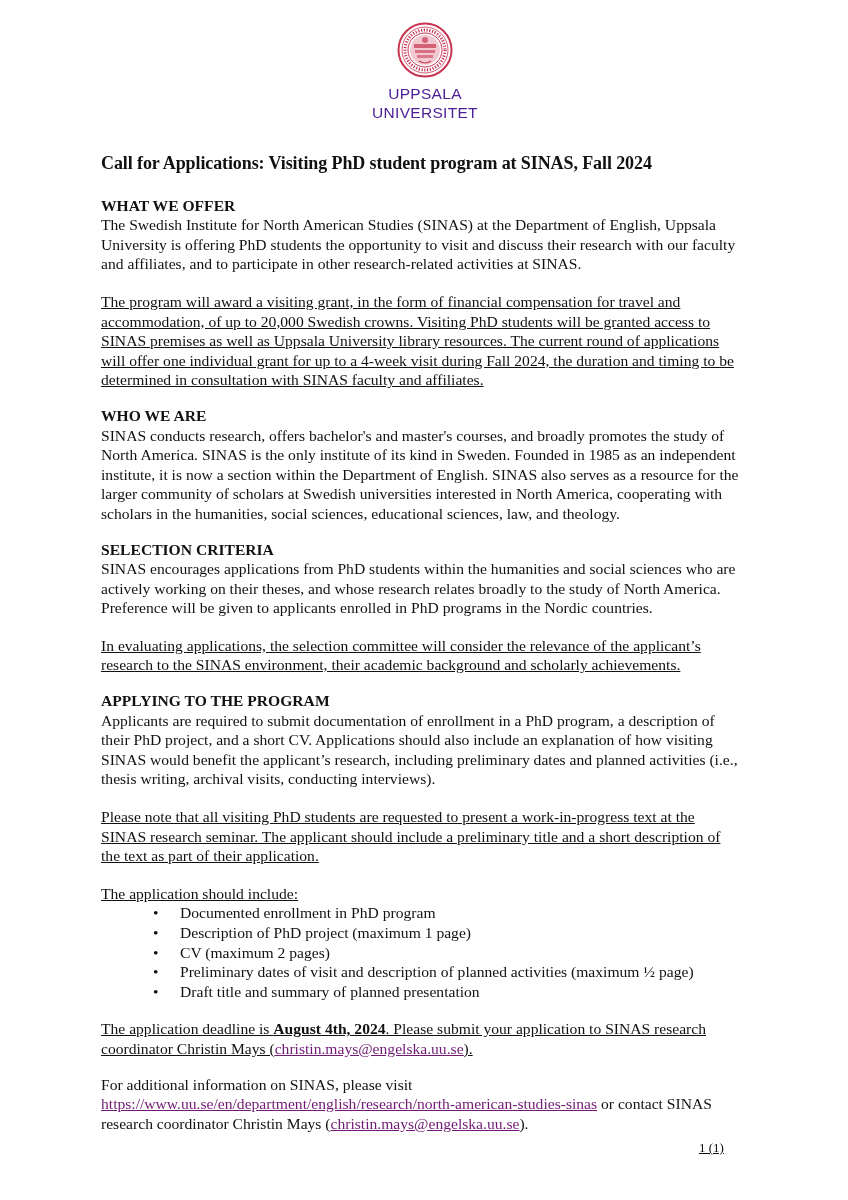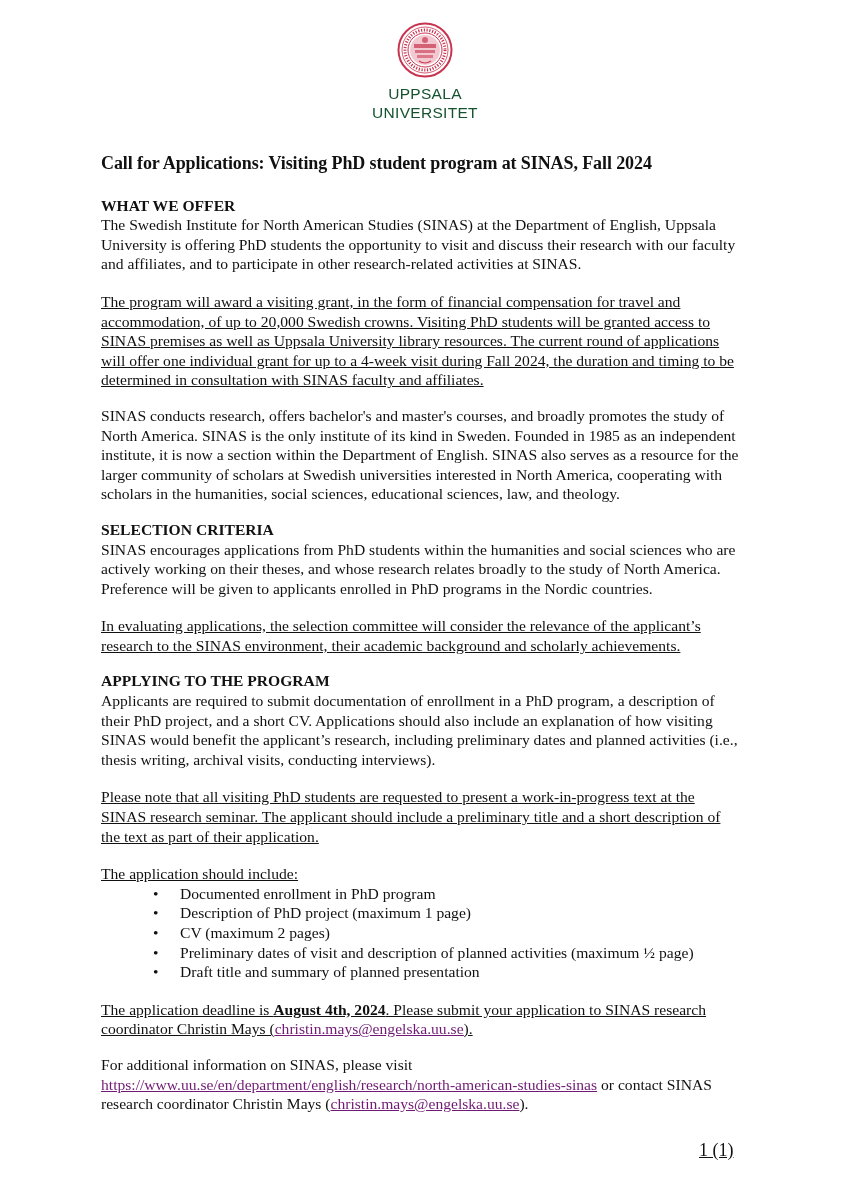--- a/index.html
+++ b/index.html
@@ -4,33 +4,33 @@
   <style>
     html, body { margin: 0; padding: 0; background: #ffffff; }
     body {
       width: 848px; height: 1200px; position: relative; overflow: hidden;
       font-family: "Liberation Serif", "DejaVu Serif", serif;
       color: #111111;
     }
     .page { position: absolute; left: 0; top: 0; width: 848px; height: 1200px; }
     .logo { position: absolute; left: 340px; top: 22px; width: 170px; text-align: center; }
     .seal { display: block; margin: 0 auto; width: 56px; height: 56px; }
-    .logo-text { font-family: "Liberation Sans", "DejaVu Sans", sans-serif; font-size: 15.5px; line-height: 19px; color: #14532d; letter-spacing: 0.3px; margin-top: 6px; }
+    .logo-text { font-family: "Liberation Sans", "DejaVu Sans", sans-serif; font-size: 15.5px; line-height: 19px; color: #4c1d95; letter-spacing: 0.3px; margin-top: 6px; }
     .content { position: absolute; left: 101px; top: 154px; width: 640px; font-size: 15.6px; line-height: 19.6px; }
     .title { font-weight: bold; font-size: 18px; text-underline-offset: 2px; margin: 0 0 22px 0; letter-spacing: -0.1px; }
     .heading { font-weight: bold; margin: 0; }
     p { margin: 0; }
     .section { margin-bottom: 16px; }
     .para-gap { margin-top: 18px; text-decoration: underline; }
     .u { text-decoration: underline; }
     a.link { color: #701a75; text-decoration: underline; }
     ul.bullets { margin: 0; padding: 0; list-style: none; }
     ul.bullets li { position: relative; padding-left: 79px; }
     ul.bullets li .dot { position: absolute; left: 52px; top: 0; }
-    .footer-page { position: absolute; left: 699px; top: 1140px; font-size: 18px; text-decoration: underline; }
+    .footer-page { position: absolute; left: 699px; top: 1140px; font-size: 13px; text-decoration: underline; }
   </style>
 </head>
 <body>
 
 <div class="page">
 
   <div class="logo">
     <svg class="seal" viewBox="0 0 56 56">
       <circle cx="28" cy="28" r="26.5" fill="none" stroke="#c8344f" stroke-width="2"></circle>
       <circle cx="28" cy="28" r="23" fill="none" stroke="#c8344f" stroke-width="0.8"></circle>
@@ -52,20 +52,21 @@
   <div class="content">
     <h1 class="title">Call for Applications: Visiting PhD student program at SINAS, Fall 2024</h1>
 
     <div class="section">
       <p class="heading">WHAT WE OFFER</p>
       <p>The Swedish Institute for North American Studies (SINAS) at the Department of English, Uppsala University is offering PhD students the opportunity to visit and discuss their research with our faculty and affiliates, and to participate in other research-related activities at SINAS.</p>
       <p class="para-gap"><span>The program will award a visiting grant, in the form of financial compensation for travel and accommodation, of </span><span class="u">up to 20,000 Swedish crowns</span><span>. Visiting PhD students will be granted access to SINAS premises as well as Uppsala University library resources. The current round of applications will offer </span><span class="u">one individual grant</span><span> </span><span class="u">for up to a 4-week visit</span><span> during Fall 2024, the duration and timing to be determined in consultation with SINAS faculty and affiliates.</span></p>
     </div>
 
     <div class="section">
+      <p class="heading">WHO WE ARE</p>
       <p>SINAS conducts research, offers bachelor's and master's courses, and broadly promotes the study of North America. SINAS is the only institute of its kind in Sweden. Founded in 1985 as an independent institute, it is now a section within the Department of English. SINAS also serves as a resource for the larger community of scholars at Swedish universities interested in North America, cooperating with scholars in the humanities, social sciences, educational sciences, law, and theology.</p>
     </div>
 
     <div class="section">
       <p class="heading">SELECTION CRITERIA</p>
       <p>SINAS encourages applications from PhD students within the humanities and social sciences who are actively working on their theses, and whose research relates broadly to the study of North America. Preference will be given to applicants enrolled in PhD programs in the Nordic countries.</p>
       <p class="para-gap">In evaluating applications, the selection committee will consider the relevance of the applicant’s research to the SINAS environment, their academic background and scholarly achievements.</p>
     </div>
 
     <div class="section">

